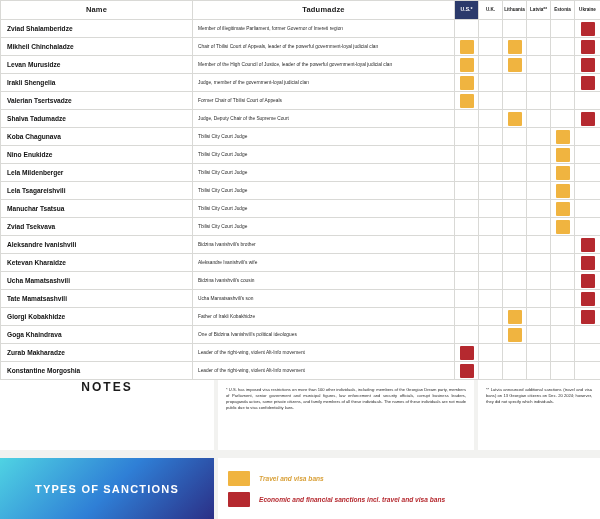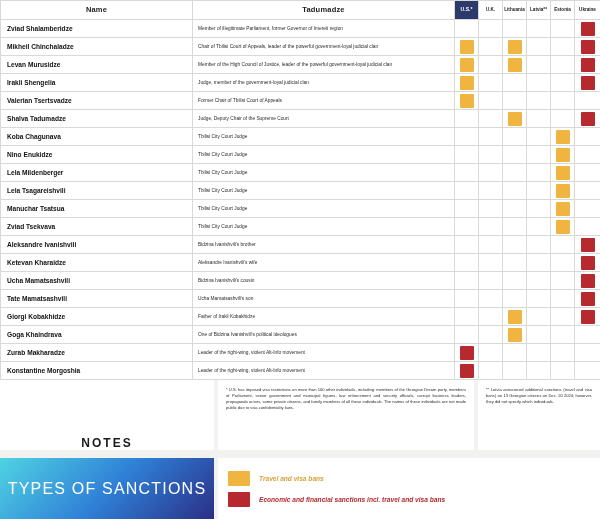--- a/index.html
+++ b/index.html
@@ -93,21 +93,21 @@
     top: 380px;
     width: 600px;
     height: 70px;
     display: flex;
     gap: 0;
   }
   .notes-title-box {
     width: 214px;
     background: #ffffff;
     display: flex;
-    align-items: flex-end;
+    align-items: flex-start;
     justify-content: center;
   }
   .notes-title {
     font-size: 12px;
     font-weight: bold;
     letter-spacing: 2px;
     color: #1b1b1b;
   }
   .note-col {
     background: #ffffff;
@@ -130,22 +130,22 @@
     display: flex;
   }
   .types-title-box {
     width: 214px;
     background: linear-gradient(135deg, #4fd3e3 0%, #2f7fd6 52%, #2b2f86 100%);
     display: flex;
     align-items: center;
     justify-content: center;
   }
   .types-title {
-    font-size: 16px;
-    font-weight: normal;
+    font-size: 11px;
+    font-weight: bold;
     letter-spacing: 1.2px;
     color: #ffffff;
   }
   .legend {
     flex: 1;
     background: #ffffff;
     margin-left: 4px;
     display: flex;
     flex-direction: column;
     justify-content: center;

